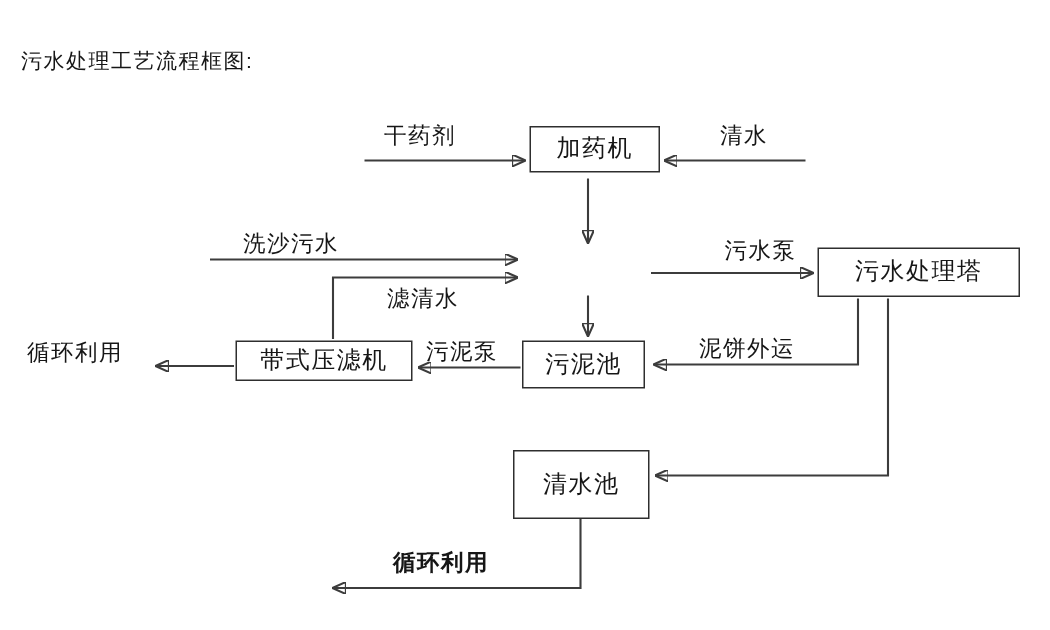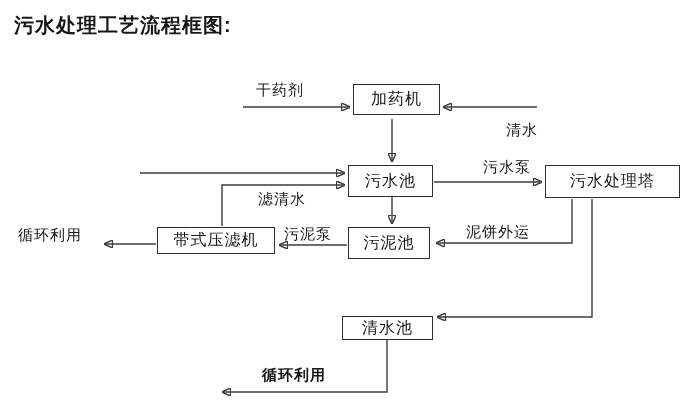--- a/index.html
+++ b/index.html
@@ -2,21 +2,21 @@
 <html><head>
 <meta charset="utf-8">
 <style>
   html,body{margin:0;padding:0;background:#fff;}
   .stage{
     position:relative;width:700px;height:420px;background:#ffffff;
     font-family:"Liberation Sans","DejaVu Sans",sans-serif;color:#161616;
     overflow:hidden;
   }
   .title{
-    position:absolute;left:14px;top:12px;font-size:20px;font-weight:700;
+    position:absolute;left:14px;top:32px;font-size:14px;font-weight:400;
     letter-spacing:1px;white-space:nowrap;
   }
   .node{
     position:absolute;box-sizing:border-box;border:1.6px solid #2e2e2e;background:#fff;
     display:flex;align-items:center;justify-content:center;
     font-size:16px;letter-spacing:1px;white-space:nowrap;z-index:2;
   }
   .edge-label{
     position:absolute;font-size:15px;letter-spacing:1px;white-space:nowrap;z-index:3;
   }
@@ -44,28 +44,28 @@
     <path d="M572,199 V243 H436" marker-end="url(#ar)"></path>
     <path d="M592,199 V317 H437" marker-end="url(#ar)"></path>
     <path d="M347,245 H279" marker-end="url(#ar)"></path>
     <path d="M156,244 H104" marker-end="url(#ar)"></path>
     <path d="M387,334 V392 H222" marker-end="url(#ar)"></path>
   </svg>
 
   <div class="title">污水处理工艺流程框图:</div>
 
   <div class="node" style="left:353px;top:84px;width:87px;height:31px;">加药机</div>
-  <div class="node" style="left:348px;top:165px;width:85px;height:32px;">污水池</div>
   <div class="node" style="left:545px;top:165px;width:135px;height:33px;">污水处理塔</div>
   <div class="node" style="left:348px;top:227px;width:82px;height:32px;">污泥池</div>
   <div class="node" style="left:157px;top:227px;width:118px;height:27px;">带式压滤机</div>
-  <div class="node" style="left:342px;top:316px;width:91px;height:24px;">清水池</div>
+  <div class="node" style="left:342px;top:300px;width:91px;height:46px;">清水池</div>
 
   <div class="edge-label" style="left:256px;top:81px;">干药剂</div>
-  <div class="edge-label" style="left:506px;top:81px;margin-top:40px;">清水</div>
+  <div class="edge-label" style="left:480px;top:81px;">清水</div>
+  <div class="edge-label" style="left:162px;top:153px;">洗沙污水</div>
   <div class="edge-label" style="left:435px;top:158px;margin-left:48px;">污水泵</div>
   <div class="edge-label" style="left:258px;top:190px;">滤清水</div>
   <div class="edge-label" style="left:284px;top:225px;">污泥泵</div>
   <div class="edge-label" style="left:466px;top:223px;">泥饼外运</div>
   <div class="edge-label" style="left:18px;top:226px;">循环利用</div>
   <div class="edge-label" style="left:262px;top:366px;font-weight:bold;">循环利用</div>
 
 </div>
 
 </body></html>

